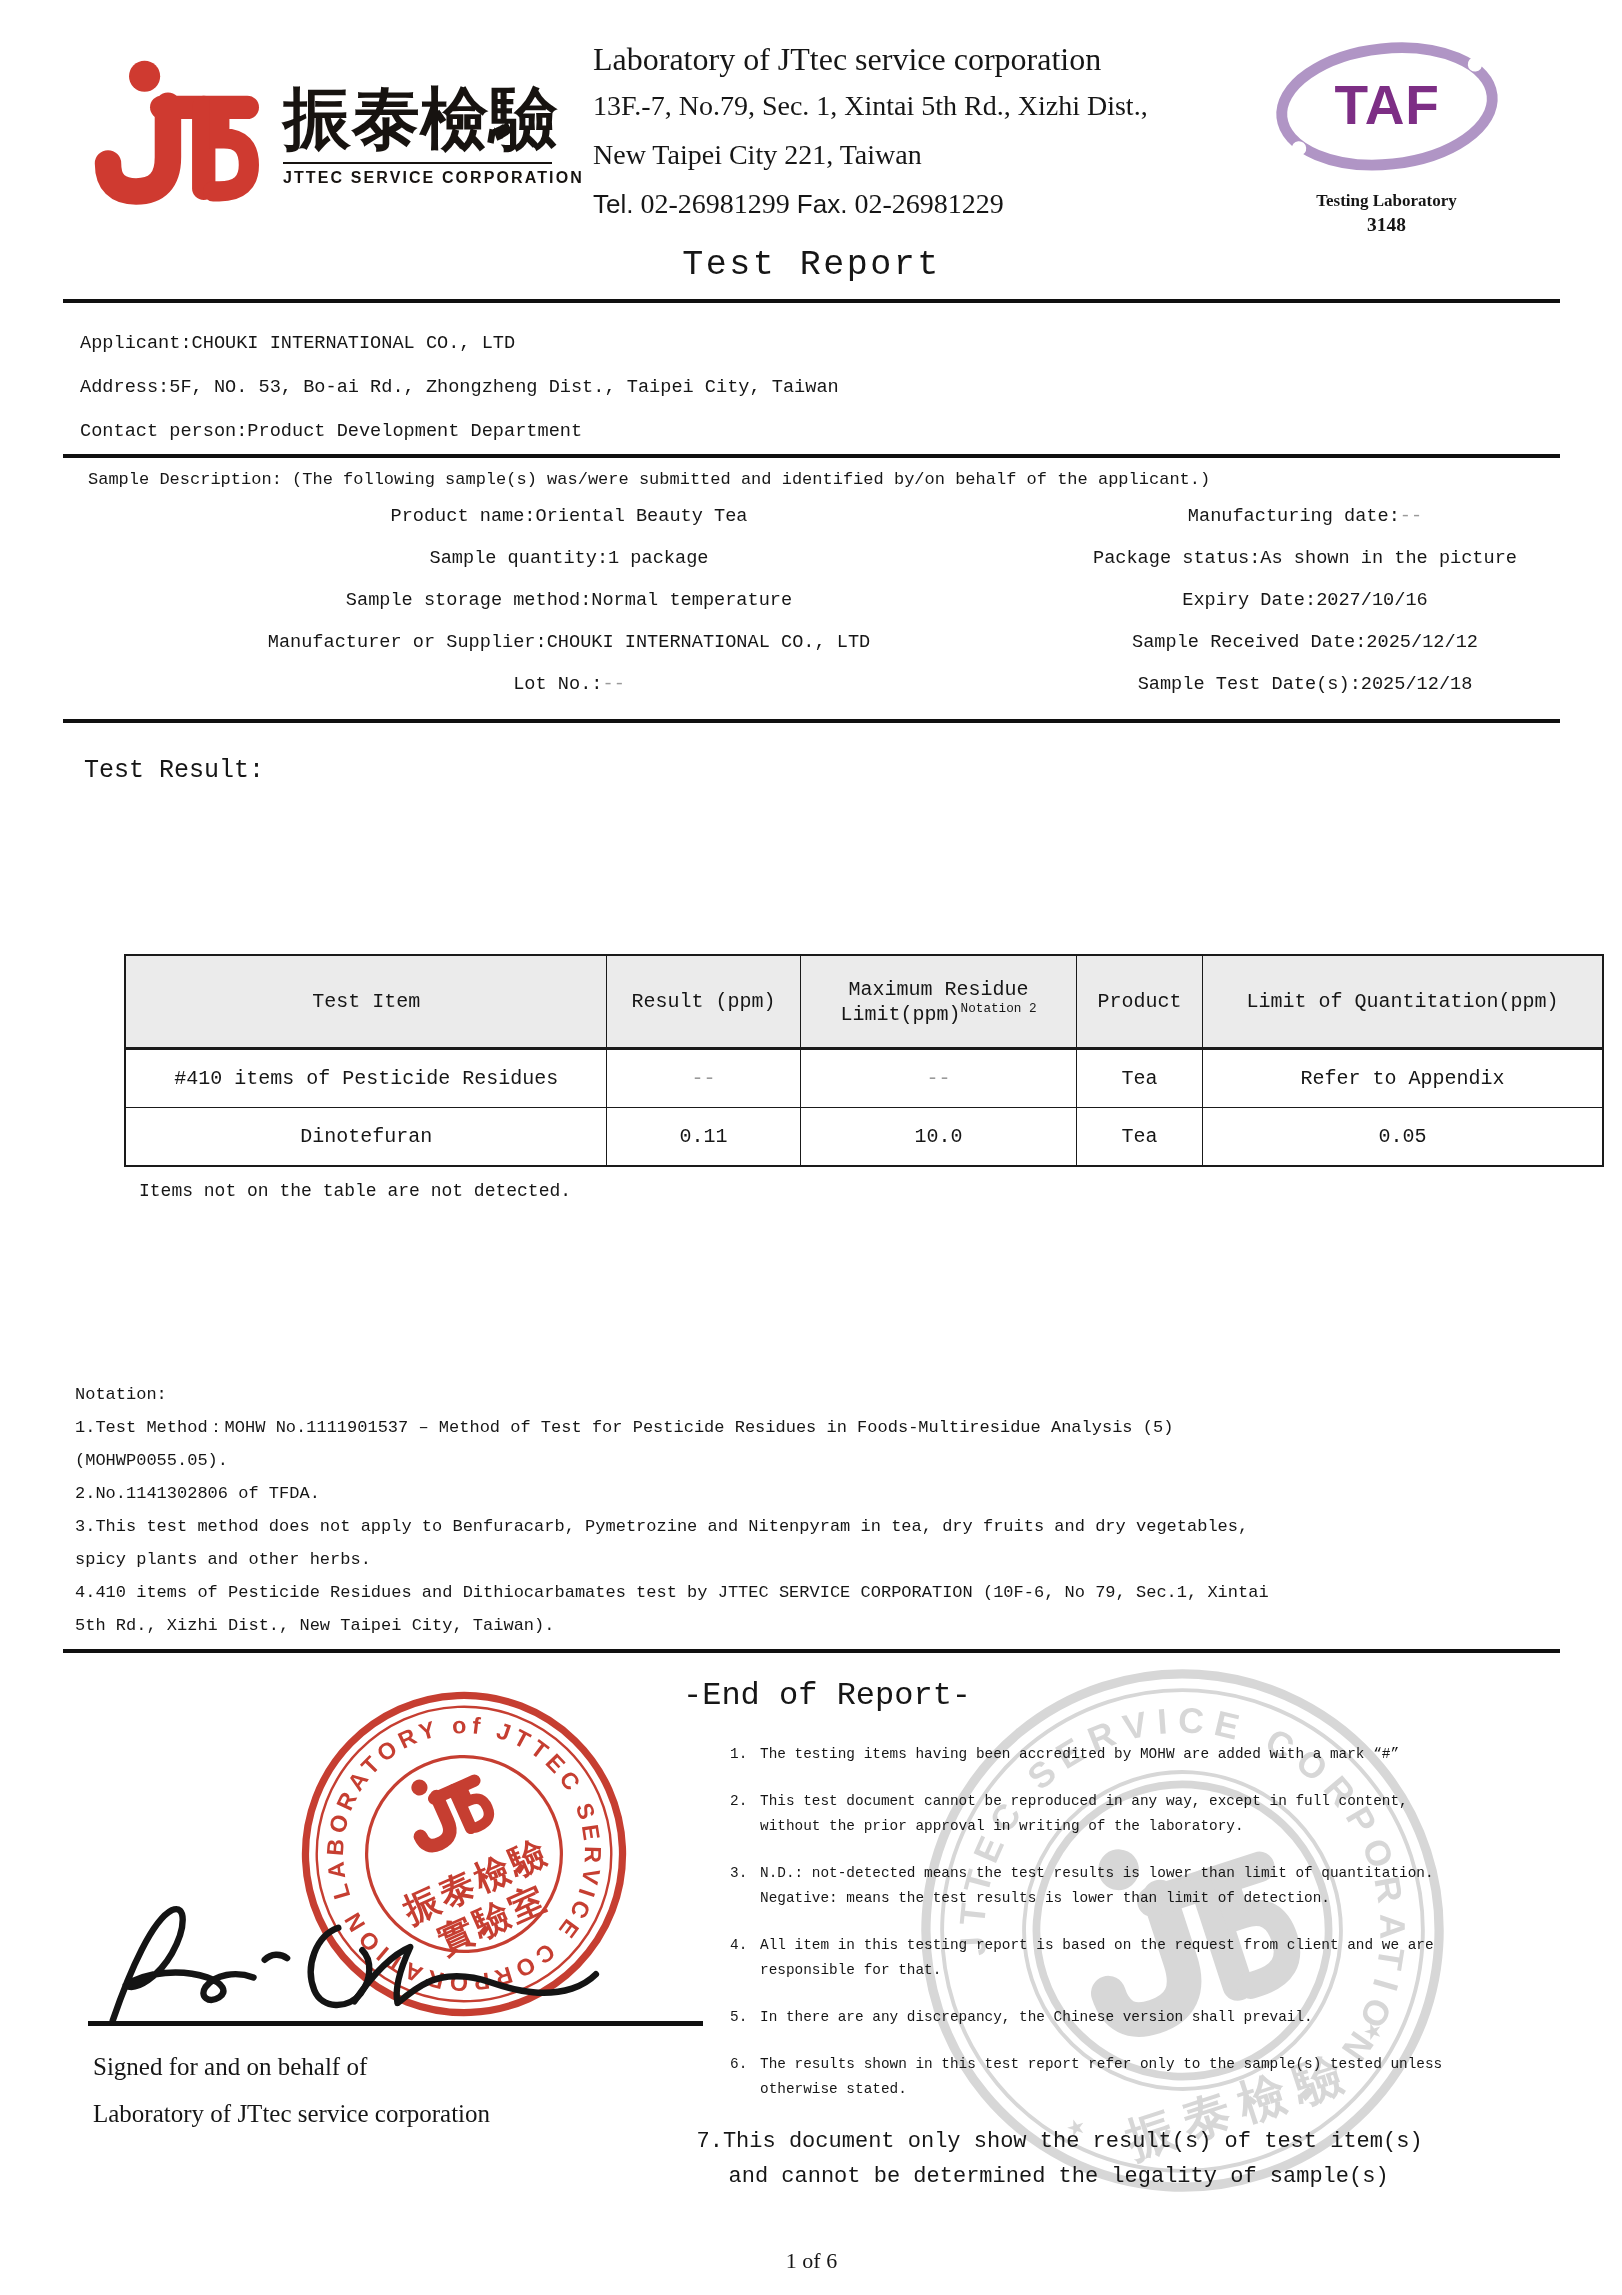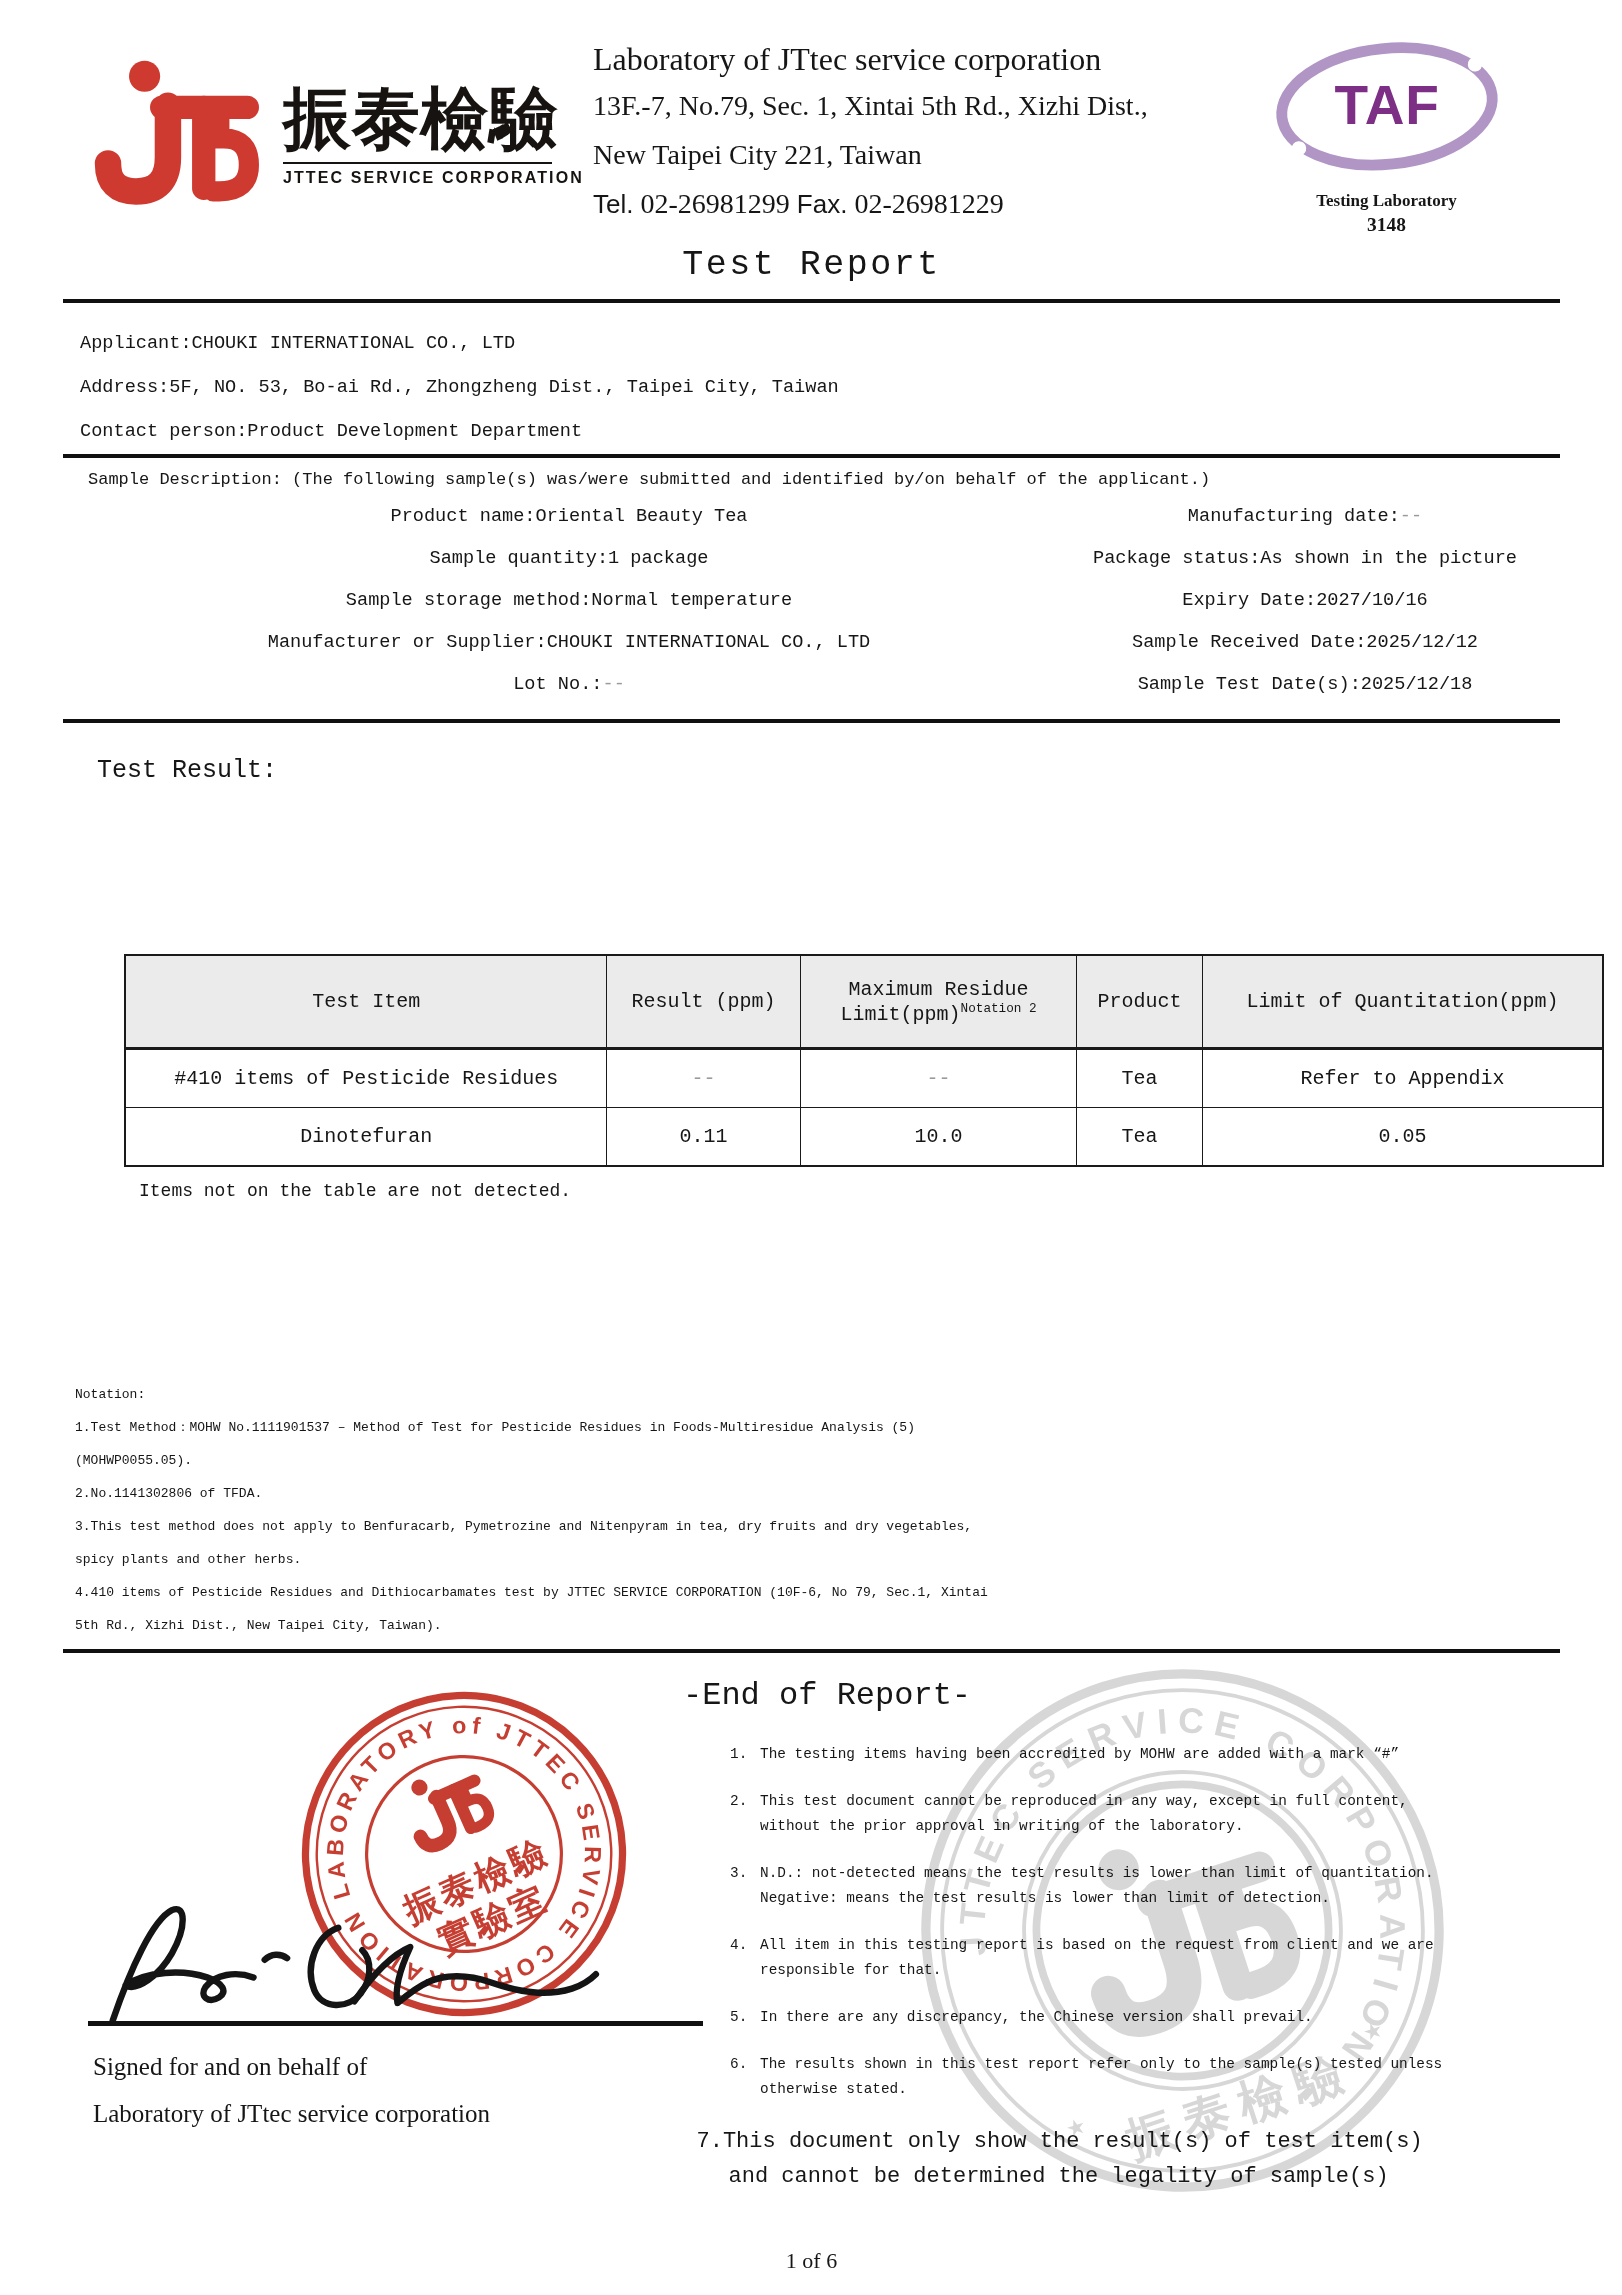--- a/index.html
+++ b/index.html
@@ -50,41 +50,41 @@
   
   .sample { padding-top:7px; padding-bottom:13.5px; }
   .sample-desc { font-size:17px; line-height:29px; padding-left:25px; white-space:nowrap; }
   .sample-cols { display:flex; margin-top:1.7px; font-size:18.6px; }
   .sample-cols .col-l { flex:0 0 987px; padding-left:25px; }
   .sample-cols .col-r { flex:1; }
   .sample-row { line-height:42px; white-space:nowrap;text-align:center; }
   .muted { color:#9a9a9a; }
 
   
-  .tr-heading { margin-top:30px; margin-left:34px; font-size:25px; line-height:35px; }
+  .tr-heading { margin-top:30px; margin-left:21px; font-size:25px; line-height:35px; }
   table.result {
     margin-top:166px; margin-left:61px;
     width:1480px; border-collapse:collapse;
     font-size:20px; text-align:center;
     border:2.5px solid #1a1a1a;
   }
   table.result th, table.result td { border:1.7px solid #1a1a1a; vertical-align:middle; }
   table.result thead tr { height:93px; background:#ebebeb; }
   table.result thead th { border-bottom:3.4px solid #1a1a1a; font-weight:normal; }
   table.result tbody tr { height:59px; background:#ffffff; }
   .col-item  { width:32.6%; }
   .col-res   { width:13.1%; }
   .col-mrl   { width:18.7%;margin-top:36px; }
   .col-prod  { width:8.5%;  }
   .col-loq   { width:27.1%; }
   table.result sup { font-size:12.7px; vertical-align:super; }
   .items-note { margin-top:12px; margin-left:76px; font-size:18px; line-height:25px; }
 
   
-  .notation { margin-top:174px; margin-left:12px; font-size:13px; line-height:33px; }
+  .notation { margin-top:174px; margin-left:12px; font-size:17px; line-height:33px; }
   .notation div { white-space:pre-line; }
 
   
   .footer { position:relative; height:629px; }
   .watermark { position:absolute; left:849px; top:6.8px; width:541px; height:541px; z-index:0; }
   .end-col { position:absolute; left:620px; top:25px; width:769px; z-index:1; }
   .end-heading { font-size:32px; line-height:35px; }
   .notes { margin-top:29px; margin-left:47px; font-size:14.4px; }
   .note { position:relative; padding-left:30px; margin-bottom:22px; line-height:25px; }
   .note .num { position:absolute; left:0; top:0; }

